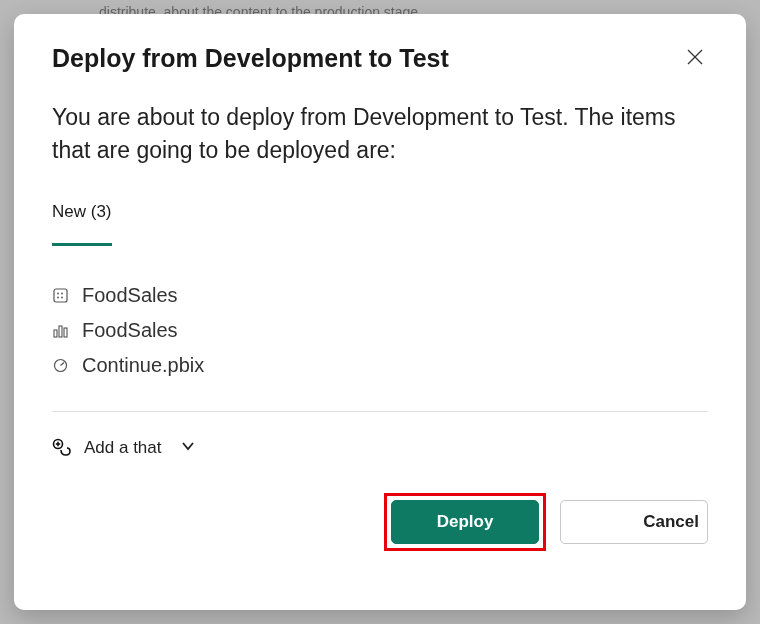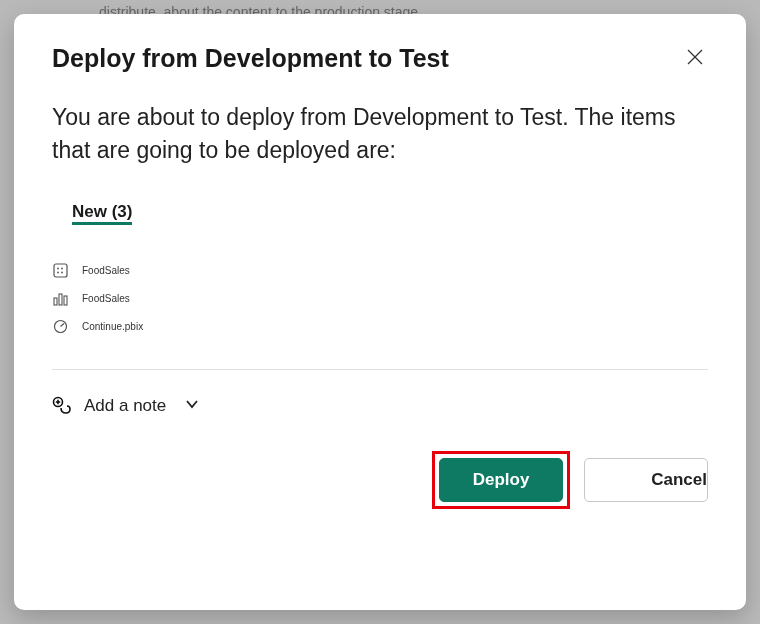--- a/index.html
+++ b/index.html
@@ -58,37 +58,36 @@
       color: #222;
       line-height: 1.45;
     }
     .tabs {
       margin-top: 34px;
       border-bottom: none;
     }
     .tab {
       display: inline-block;
       font-size: 17px;
-      font-weight: 700;
+      font-weight: 400;
       color: #1a1a1a;
-      padding-bottom: 0;
+      padding-bottom: 21px;
       border-bottom: 3px solid #0f7a64;
       cursor: pointer;
-      margin-left: 20px;
     }
     .items {
       margin-top: 32px;
     }
     .item-row {
       display: flex;
       align-items: center;
       gap: 14px;
       padding: 6px 0;
       color: #333;
-      font-size: 10px;
+      font-size: 20px;
     }
     .item-icon {
       width: 16px;
       height: 16px;
       display: flex;
       align-items: center;
       justify-content: center;
       color: #555;
     }
     .divider {
@@ -143,22 +142,22 @@
       margin-top: 34px;
       align-items: center;
     }
     .deploy-highlight {
       border: 3px solid #e7000b;
       padding: 4px;
       display: inline-flex;
     }
     .btn {
       font-size: 17px;
-      padding: 11px 0;
-      width: 124px;
+      padding: 11px 8px;
+      width: 148px;
       border-radius: 5px;
       cursor: pointer;
       text-align: center;
       font-family: inherit;
     }
     .btn-primary {
       background: #0f7a64;
       color: #fff;
       border: 1px solid #0f7a64;
       font-weight: 600;
@@ -232,21 +231,21 @@
 
   <div class="add-note">
     <span class="add-note-icon">
       <svg width="20" height="20" viewBox="0 0 20 20">
         <circle cx="6" cy="6" r="4.5" fill="none" stroke="#111" stroke-width="1.6"></circle>
         <line x1="6" y1="3.8" x2="6" y2="8.2" stroke="#111" stroke-width="1.6"></line>
         <line x1="3.8" y1="6" x2="8.2" y2="6" stroke="#111" stroke-width="1.6"></line>
         <path d="M9 12 Q9 17 14 17 Q18 17 18 13 Q18 10 15 10" fill="none" stroke="#111" stroke-width="1.6"></path>
       </svg>
     </span>
-    <span>Add a note</span>
+    <span>Add a that</span>
     <span class="chevron">
       <svg width="16" height="16" viewBox="0 0 16 16">
         <path d="M3 5 L8 11 L13 5" fill="none" stroke="#222" stroke-width="1.8"></path>
       </svg>
     </span>
   </div>
 
 
   <div class="footer">
     <span class="deploy-highlight">

